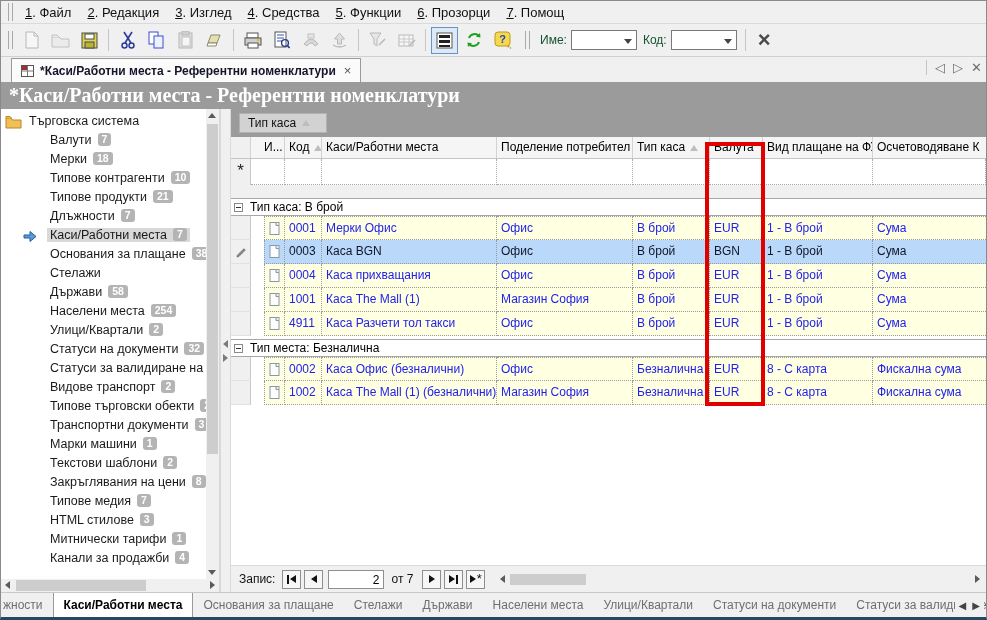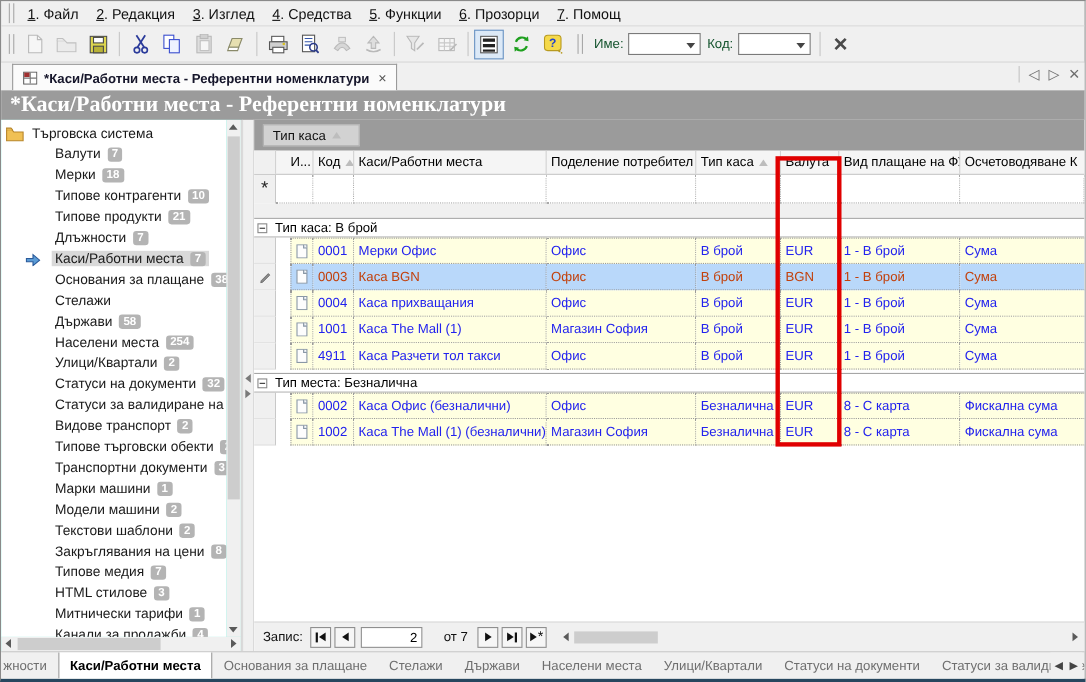--- a/index.html
+++ b/index.html
@@ -35,21 +35,21 @@
   .stripnav{ position:absolute; right:4px; top:3px; display:flex; align-items:center; gap:8px; padding-left:8px; border-left:1px solid #c4c4c4; color:#6d6d6d; font-size:13px; }
 
   
   .titlebar{ height:27px; background:var(--titlebg); color:#fff; font-family:"Liberation Serif",serif;
     font-weight:bold; font-size:20px; line-height:26px; padding-left:8px; flex:none; white-space:nowrap; }
 
   
   .main{ flex:1; display:flex; min-height:0; }
 
   
-  .sidebar{ width:219px; position:relative; background:#5eead4; flex:none; border-right:1px solid #d8d8d8;}
+  .sidebar{ width:219px; position:relative; background:#a21caf; flex:none; border-right:1px solid #d8d8d8;}
   .tree{ position:absolute; left:0; top:0; right:13px; bottom:13px; overflow:hidden; padding-top:3px; background:#fff;}
   .trow{ height:19px; line-height:19px; font-size:12.5px; color:#1a1a1a; white-space:nowrap; position:relative; }
   .troot{ padding-left:4px; display:flex; align-items:center; gap:7px; }
   .titem{ padding-left:46px; }
   .titem .box{ padding:0 3px; }
   .titem.sel .box{ background:#d9d9d9; }
   .titem .arrow{ position:absolute; left:22px; top:3px; }
   .badge{ display:inline-block; background:var(--badgebg); color:#fff; font-weight:bold; font-size:10.5px;
     line-height:13px; padding:0 4px; border-radius:3px; margin-left:6px; vertical-align:1px; }
   .vscroll{ position:absolute; right:0; top:0; bottom:13px; width:13px; background:#f0f0f0; }
@@ -98,35 +98,35 @@
   .d-row{ display:flex; height:24px; font-size:12px; }
   .d-gut{ width:20px; background:#f0f0f0; border-right:1px solid #c8c8c8; border-bottom:1px solid #e2e2e2;
     display:flex; align-items:center; justify-content:center; }
   .d-ind{ width:13px; background:#fff; }
   .dcell{ background:var(--rowbg); color:var(--link); border-right:1px dotted #9a9a9a; border-bottom:1px dotted #9a9a9a;
     line-height:23px; padding-left:4px; white-space:nowrap; overflow:hidden; }
   .d-icon{ width:21px; border-left:1px dotted #9a9a9a; display:flex; align-items:center; justify-content:center; padding-left:0;}
   .d-code{ width:37px; } .d-name{ width:175px; } .d-div{ width:136px; } .d-type{ width:77px; }
   .d-cur{ width:53px; } .d-pay{ width:110px; } .d-acc{ flex:1; border-right:none; }
   .d-row.first .dcell{ border-top:1px dotted #9a9a9a; }
-  .d-row.sel .dcell{ background:var(--selbg); color:#c2410c; }
+  .d-row.sel .dcell{ background:var(--selbg); color:#0f172a; }
 
   .annotation{ position:absolute; left:474px; top:33px; width:60px; height:264px; border:4px solid var(--red); z-index:6; pointer-events:none; }
 
   
   .navbar{ position:absolute; left:0; right:0; bottom:0; height:27px; background:#f0f0f0; border-top:1px solid #dadada;
     display:flex; align-items:center; padding-left:8px; gap:3px; }
   .navlabel{ font-size:12px; color:#111; margin-right:4px; }
   .navbtn{ width:19px; height:19px; background:#f6f6f6; border:1px solid #8f8f8f; display:flex; align-items:center; justify-content:center; gap:1px;}
   .ntri-l{ width:0;height:0;border-top:4px solid transparent;border-bottom:4px solid transparent;border-right:6px solid #111;}
   .ntri-r{ width:0;height:0;border-top:4px solid transparent;border-bottom:4px solid transparent;border-left:6px solid #111;}
   .nbar{ width:2px; height:9px; background:#111; }
   .nstar{ font-size:13px; line-height:10px; color:#111; }
   .navcount{ width:56px; height:19px; border:1px solid #8f8f8f; background:#fff; font-size:12px; text-align:right; padding:2px 4px 0 0; margin:0 2px;}
-  .navof{ font-size:12px; color:#111; margin:0 6px 0 14px; }
+  .navof{ font-size:12px; color:#111; margin:0 6px 0 2px; }
   .gsb{ position:relative; flex:1; height:13px; background:#f0f0f0; margin:0 2px 0 8px; align-self:center; }
   .gsb .thumb{ position:absolute; left:14px; width:76px; top:1px; bottom:1px; background:#cdcdcd; }
 
   
   .bottomtabs{ height:25px; flex:none; background:#f0f0f0; border-top:1px solid #c9c9c9; display:flex; align-items:stretch; overflow:hidden; position:relative;}
   .btab{ padding:0 10px; font-size:12px; color:#6f6f6f; line-height:24px; white-space:nowrap; }
   .btab.active{ background:#fff; color:#000; font-weight:bold; border-left:1px solid #9a9a9a; border-right:1px solid #9a9a9a; }
   .bsep{ width:1px; height:13px; background:#bdbdbd; align-self:center; }
   .btabnav{ position:absolute; right:2px; top:0; bottom:0; display:flex; align-items:center; gap:6px; padding:0 4px; background:#f0f0f0; color:#444; font-size:10px;}
 </style>
@@ -326,21 +326,20 @@
           <div class="trow titem"><span class="box"><span>Стелажи</span></span></div>
           <div class="trow titem"><span class="box"><span>Държави</span><span class="badge">58</span></span></div>
           <div class="trow titem"><span class="box"><span>Населени места</span><span class="badge">254</span></span></div>
           <div class="trow titem"><span class="box"><span>Улици/Квартали</span><span class="badge">2</span></span></div>
           <div class="trow titem"><span class="box"><span>Статуси на документи</span><span class="badge">32</span></span></div>
           <div class="trow titem"><span class="box"><span>Статуси за валидиране на скл</span></span></div>
           <div class="trow titem"><span class="box"><span>Видове транспорт</span><span class="badge">2</span></span></div>
           <div class="trow titem"><span class="box"><span>Типове търговски обекти</span><span class="badge">2</span></span></div>
           <div class="trow titem"><span class="box"><span>Транспортни документи</span><span class="badge">3</span></span></div>
           <div class="trow titem"><span class="box"><span>Марки машини</span><span class="badge">1</span></span></div>
-          <div class="trow titem"><span class="box"><span>Модели машини</span><span class="badge">2</span></span></div>
           <div class="trow titem"><span class="box"><span>Текстови шаблони</span><span class="badge">2</span></span></div>
           <div class="trow titem"><span class="box"><span>Закръглявания на цени</span><span class="badge">8</span></span></div>
           <div class="trow titem"><span class="box"><span>Типове медия</span><span class="badge">7</span></span></div>
           <div class="trow titem"><span class="box"><span>HTML стилове</span><span class="badge">3</span></span></div>
           <div class="trow titem"><span class="box"><span>Митнически тарифи</span><span class="badge">1</span></span></div>
           <div class="trow titem"><span class="box"><span>Канали за продажби</span><span class="badge">4</span></span></div>
         </div>
       <div class="vscroll">
         <span class="arr up"></span>
         <div class="sb-thumb-v" style="top:15px; height:330px"></div>

